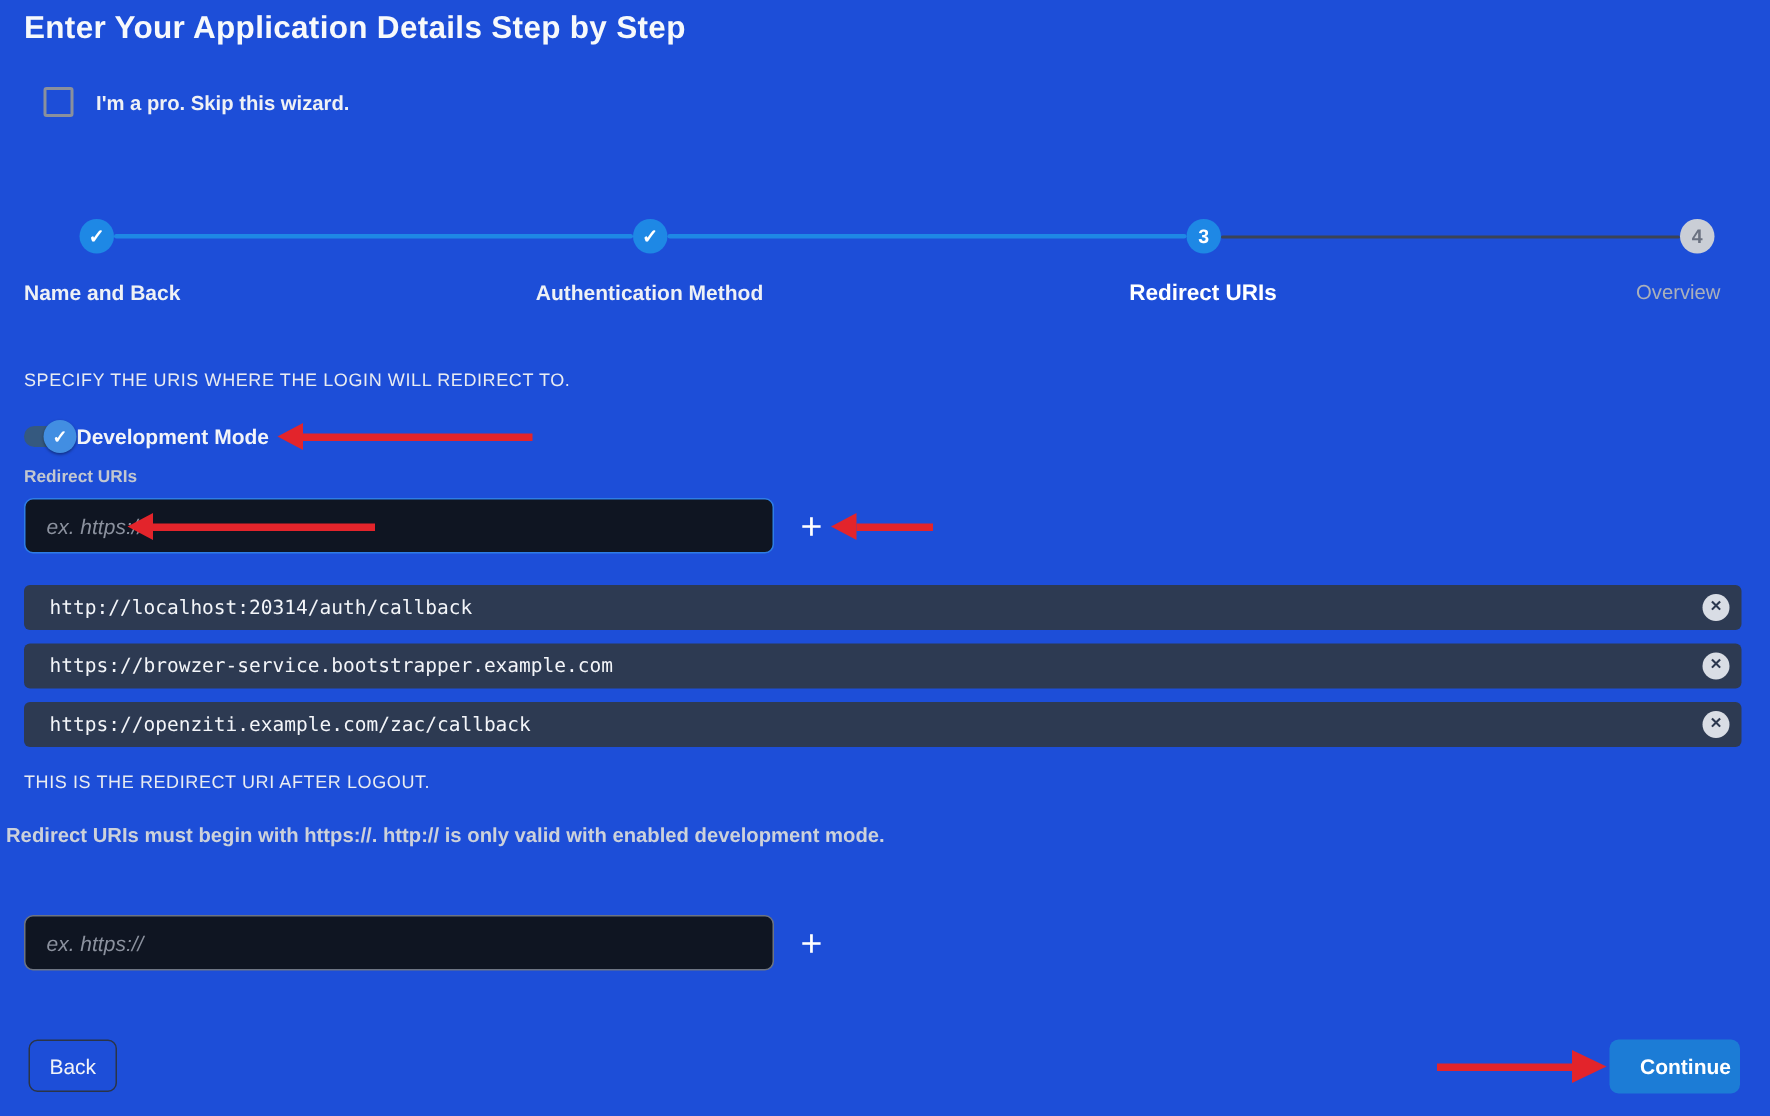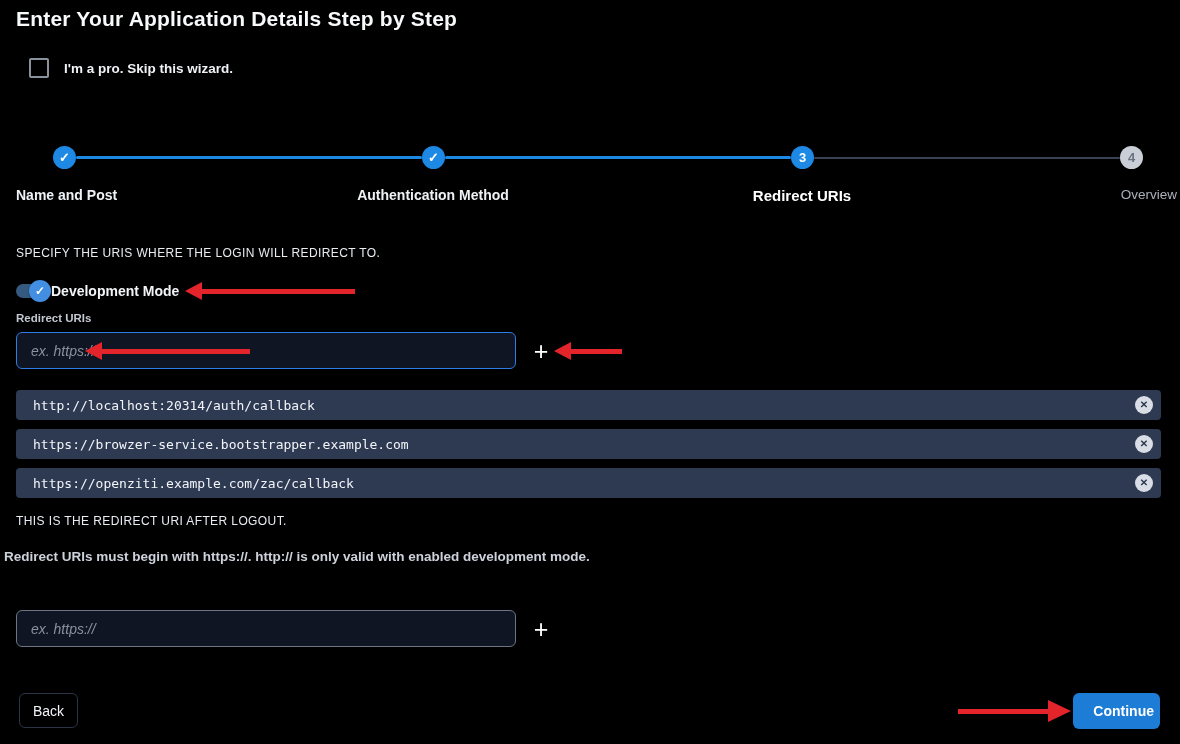--- a/index.html
+++ b/index.html
@@ -1,17 +1,17 @@
 <!DOCTYPE html>
 <html><head>
 <meta charset="utf-8">
 <style>
   html,body{margin:0;padding:0;background:#141b2b;}
   .screen{
-    position:relative;width:1180px;height:744px;background:#000000;
+    position:relative;width:1180px;height:744px;background:#1d4ed8;
     font-family:"Liberation Sans",sans-serif;color:#f4f6f9;overflow:hidden;
   }
   .abs{position:absolute;}
   .page-title{left:16px;top:7px;font-size:21px;font-weight:700;color:#f7f9fb;letter-spacing:.2px;}
   
   .skip-row{left:29px;top:58px;display:flex;align-items:center;gap:15px;}
   .checkbox{width:16px;height:16px;border:2px solid #8a909c;border-radius:2px;background:transparent;cursor:pointer;}
   .skip-label{font-size:13.5px;font-weight:700;color:#eff1f5;}
   
   .step-circle{width:23px;height:23px;border-radius:50%;background:#1e88e5;color:#fff;
@@ -83,24 +83,24 @@
   <div class="abs step-circle" style="left:422px;">
     <span class="glyph">✓</span>
   </div>
   <div class="abs step-circle" style="left:791px;">
     <span class="glyph">3</span>
   </div>
   <div class="abs step-circle upcoming" style="left:1120px;">
     <span class="glyph">4</span>
   </div>
 
-  <div class="abs step-label" style="left:16px;">Name and Post</div>
+  <div class="abs step-label" style="left:16px;">Name and Back</div>
   <div class="abs step-label center" style="left:433px;">Authentication Method</div>
   <div class="abs step-label center current" style="left:802px;">Redirect URIs</div>
-  <div class="abs step-label upcoming" style="right:3px;">Overview</div>
+  <div class="abs step-label upcoming" style="right:33px;">Overview</div>
 
   <div class="abs section-heading" style="left:16px;top:246px;">SPECIFY THE URIS WHERE THE LOGIN WILL REDIRECT TO.</div>
 
   <div class="abs toggle-row">
     <div class="toggle">
       <div class="toggle-track"></div>
       <div class="toggle-thumb">
         <span>✓</span>
       </div>
     </div>

